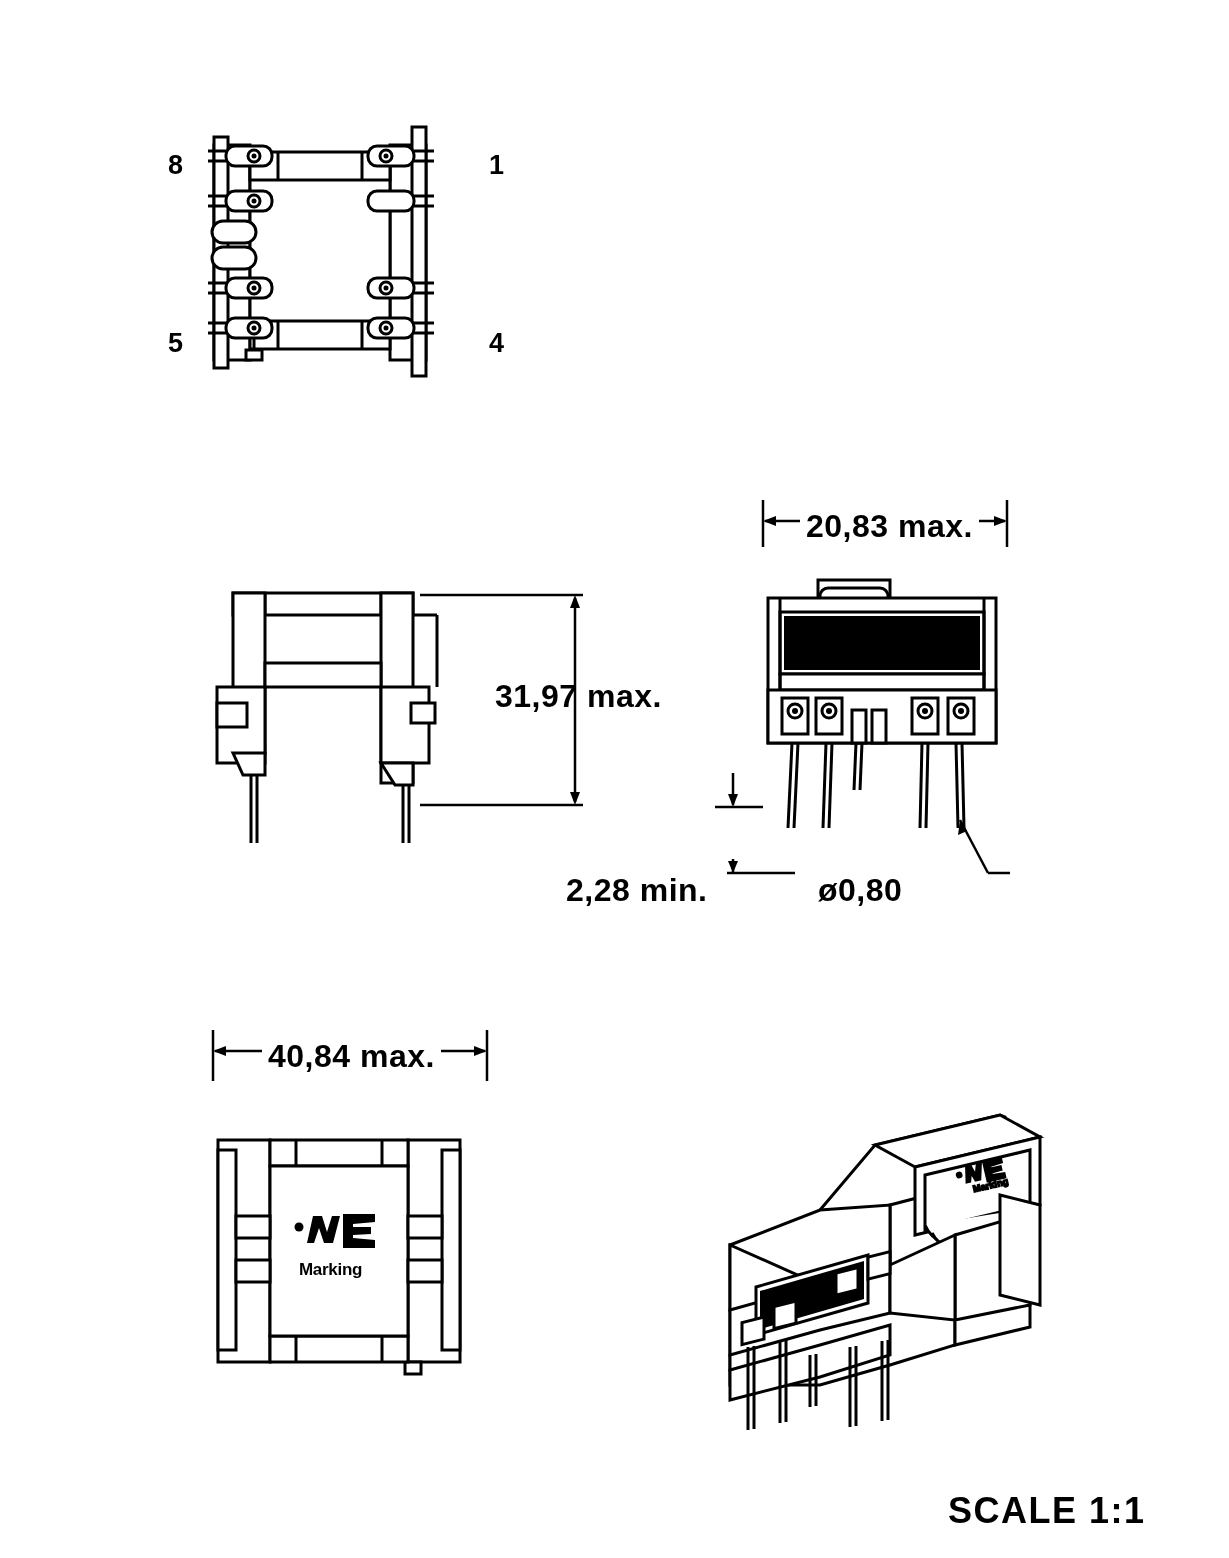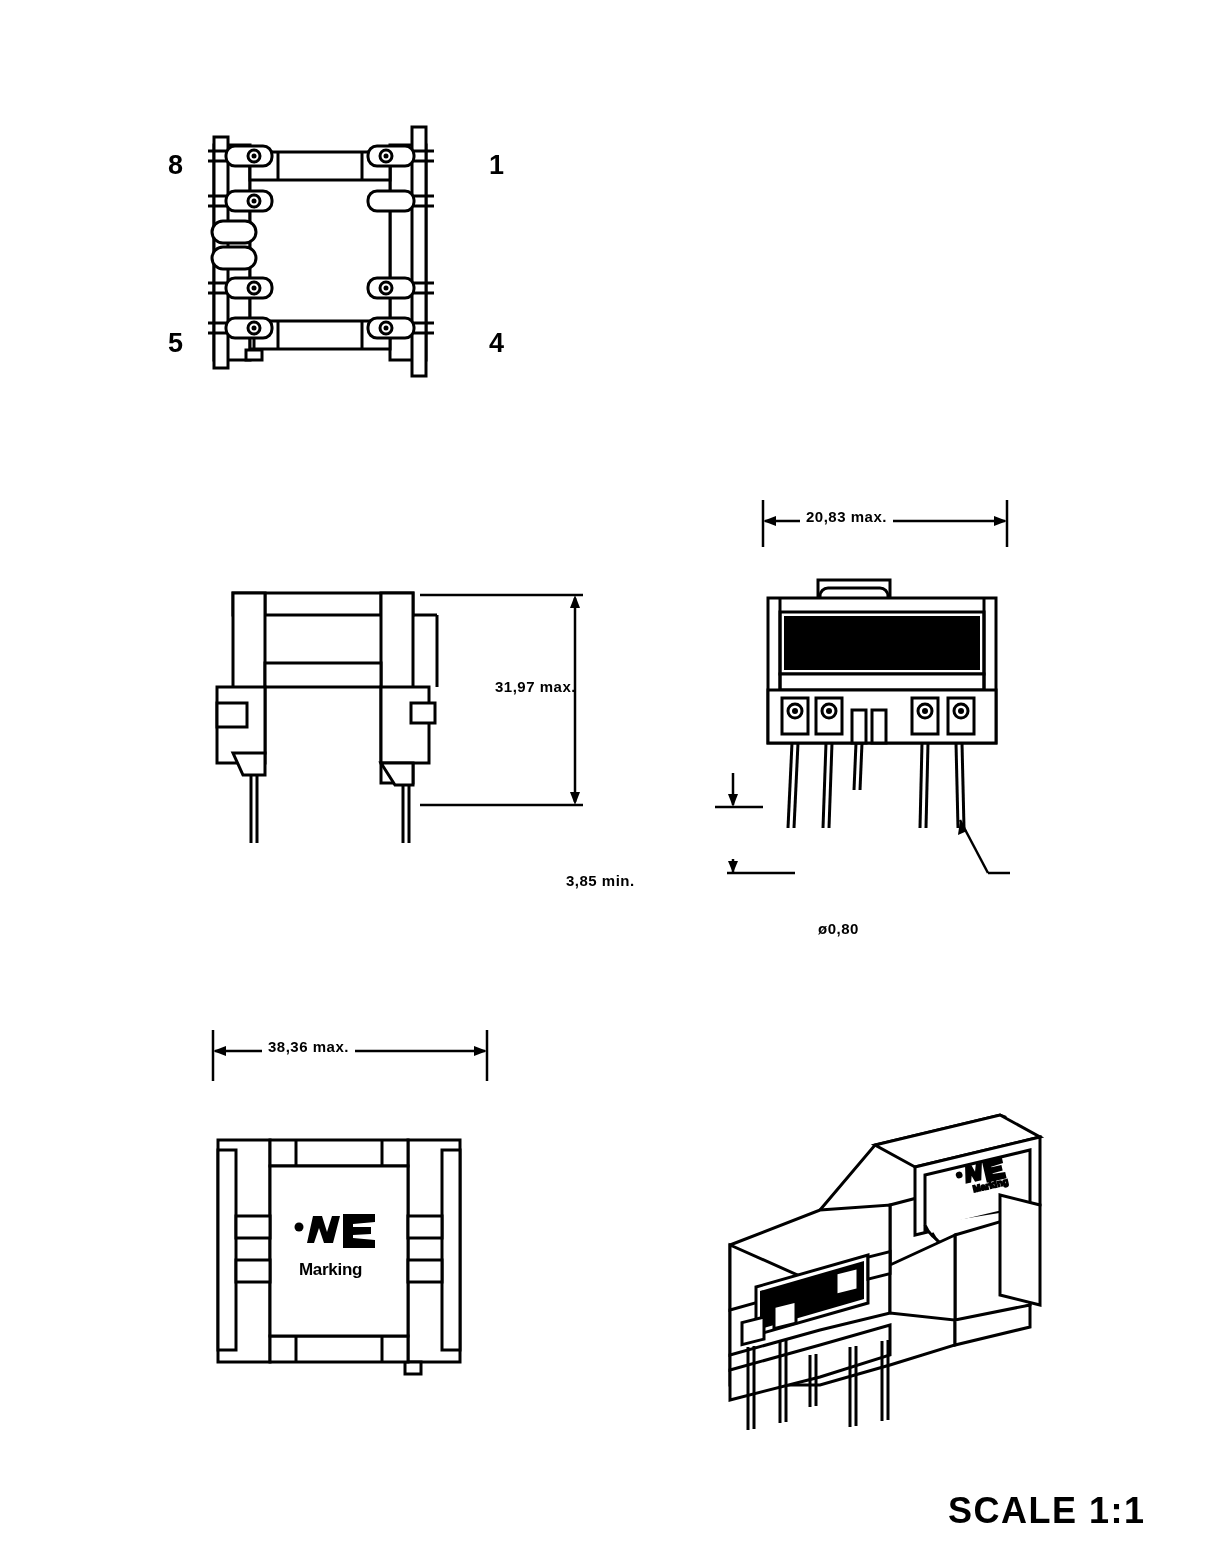--- a/index.html
+++ b/index.html
@@ -24,21 +24,21 @@
     font-family: "Liberation Sans", sans-serif;
     font-weight: bold;
     color: #000;
     white-space: nowrap;
   }
   .pin-num {
     font-size: 27px;
     font-weight: bold;
   }
   .dim-text {
-    font-size: 15px;
+    font-size: 32px;
     font-weight: bold;
     letter-spacing: 0.5px;
   }
   .scale-text {
     font-size: 36px;
     font-weight: bold;
     letter-spacing: 1.5px;
   }
   .marking-text {
     font-size: 15px;
@@ -257,32 +257,32 @@
       <g class="ln" stroke-width="2.5">
         <line x1="10" y1="52" x2="58" y2="52"></line>
         <line x1="22" y1="118" x2="90" y2="118"></line>
         <line x1="28" y1="18" x2="28" y2="50"></line>
         <path class="f-b" d="M28 52 L23 39 L33 39 Z"></path>
         <line x1="28" y1="118" x2="28" y2="104"></line>
         <path class="f-b" d="M28 118 L23 106 L33 106 Z"></path>
       </g>
     </svg>
   </div>
-  <span class="lbl dim-text" style="left:566px; top:872px;">3,85  min.</span>
+  <span class="lbl dim-text" style="left:566px; top:872px;">2,28  min.</span>
 
   <div style="position:absolute; left:930px; top:815px;">
     <svg width="90" height="80" viewBox="0 0 90 80">
       <g class="ln" stroke-width="2.5">
         <line x1="30" y1="5" x2="58" y2="58"></line>
         <line x1="58" y1="58" x2="80" y2="58"></line>
         <path class="f-b" d="M30 5 L28 20 L37 16 Z"></path>
       </g>
     </svg>
   </div>
-  <span class="lbl dim-text" style="left:818px; top:920px;">ø0,80</span>
+  <span class="lbl dim-text" style="left:818px; top:872px;">ø0,80</span>
 
   <div style="position:absolute; left:200px; top:1120px;">
     <svg width="300" height="270" viewBox="0 0 300 270">
       <g class="ln" stroke-width="3">
 
         <rect class="f-w" x="18" y="20" width="52" height="222"></rect>
         <rect class="f-w" x="18" y="30" width="18" height="200"></rect>
 
         <rect class="f-w" x="208" y="20" width="52" height="222"></rect>
         <rect class="f-w" x="242" y="30" width="18" height="200"></rect>
@@ -318,21 +318,21 @@
     <svg width="290" height="58" viewBox="0 0 290 58">
       <g class="ln" stroke-width="2.5">
         <line x1="8" y1="5" x2="8" y2="56"></line>
         <line x1="282" y1="5" x2="282" y2="56"></line>
         <line x1="10" y1="26" x2="280" y2="26"></line>
         <path class="f-b" d="M8 26 L21 21 L21 31 Z"></path>
         <path class="f-b" d="M282 26 L269 21 L269 31 Z"></path>
       </g>
     </svg>
   </div>
-  <span class="lbl dim-text" style="left:262px; top:1038px; background:#fff; padding:0 6px;">38,36  max.</span>
+  <span class="lbl dim-text" style="left:262px; top:1038px; background:#fff; padding:0 6px;">40,84  max.</span>
 
   <div style="position:absolute; left:700px; top:1055px;">
     <svg width="400" height="400" viewBox="0 0 400 400">
       <g class="ln" stroke-width="3">
 
         <path class="f-w" d="M120 155 L175 90 L300 60 L305 62 L305 120 L190 150 L190 210 L120 230 Z"></path>
 
         <path class="f-w" d="M175 90 L300 60 L340 82 L215 112 Z"></path>
 
         <path class="f-w" d="M215 112 L340 82 L340 150 L215 180 Z"></path>

